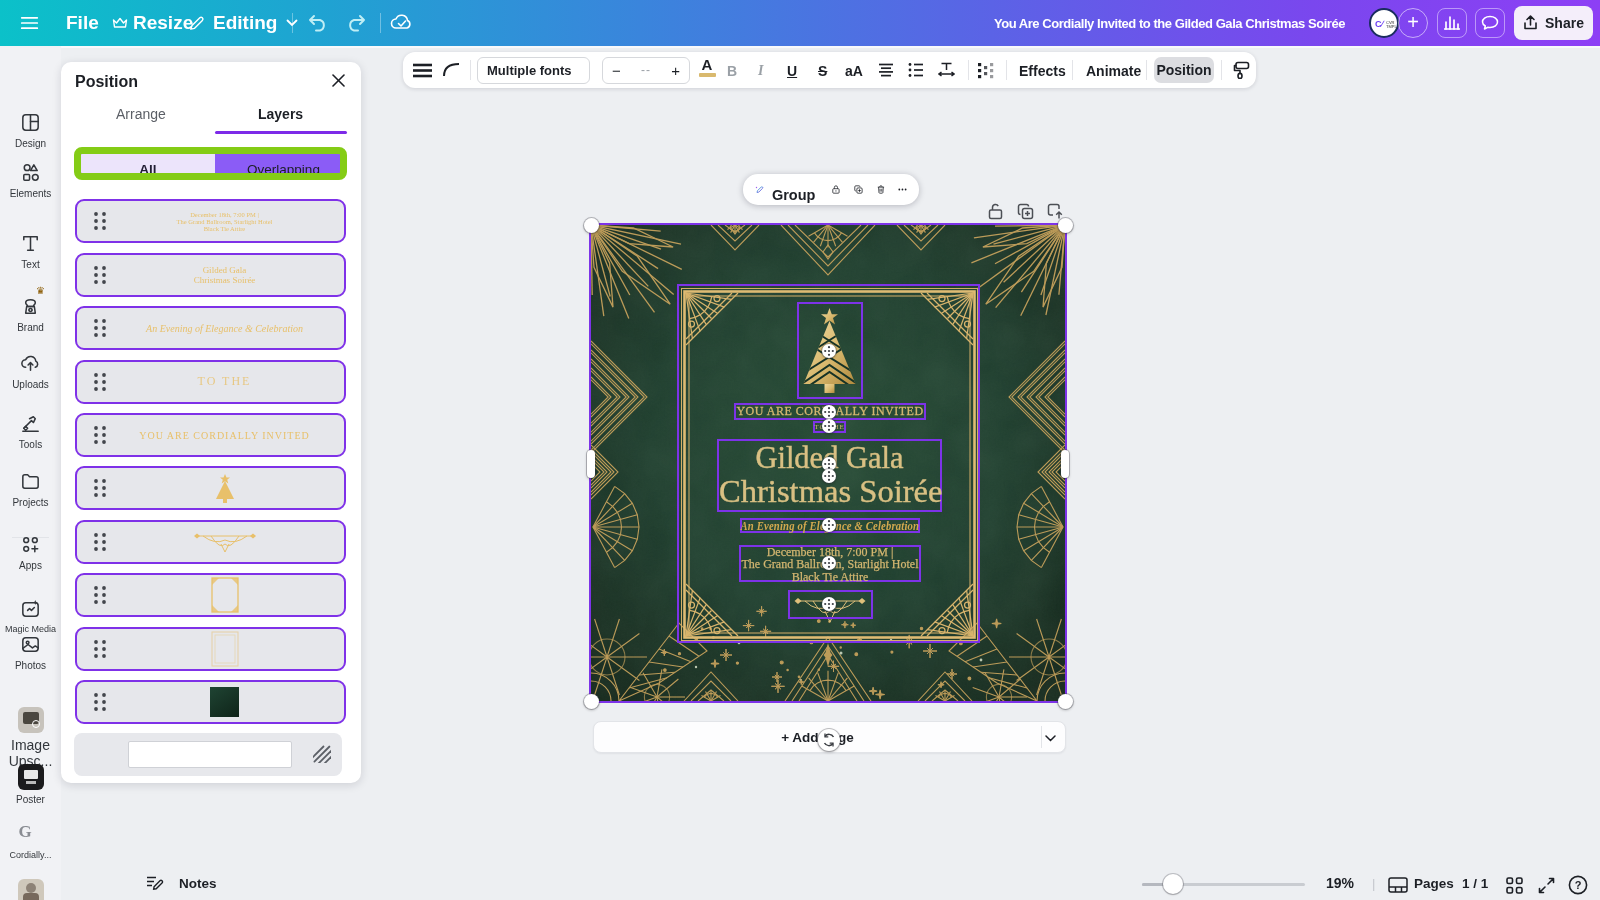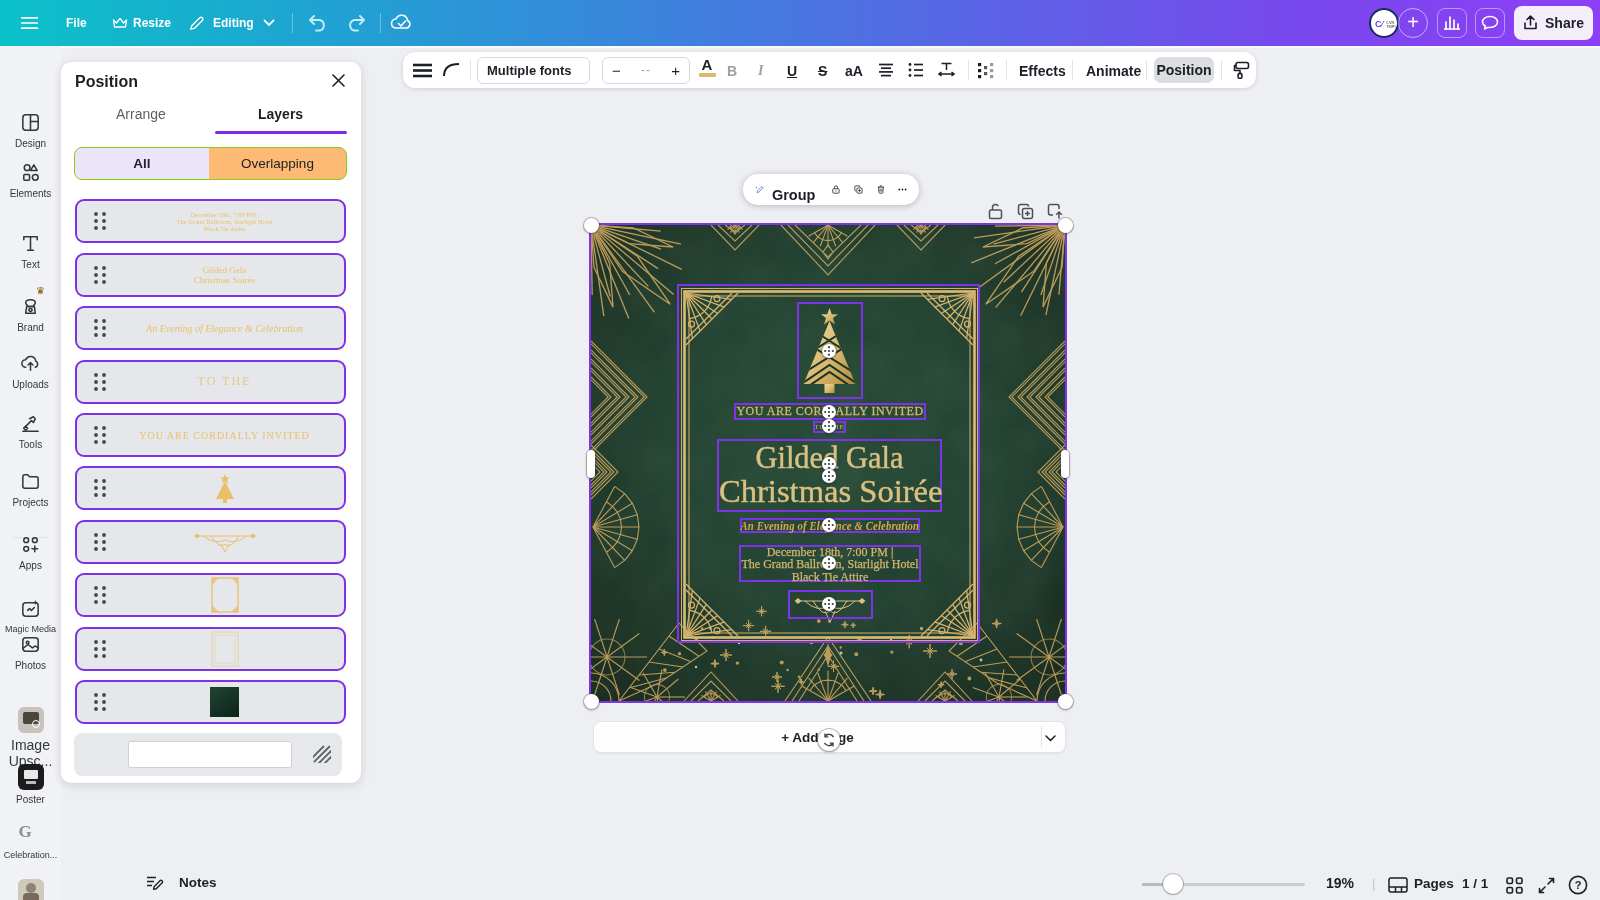--- a/index.html
+++ b/index.html
@@ -1,18 +1,18 @@
 <!DOCTYPE html>
 <html><head><meta charset="utf-8"><style>
 *{margin:0;padding:0;box-sizing:border-box}
 html,body{width:1600px;height:900px;overflow:hidden}
 body{font-family:"Liberation Sans",sans-serif;background:#edeff2;position:relative}
 .abs{position:absolute}
 #topbar{position:absolute;left:0;top:0;width:1600px;height:46px;background:linear-gradient(90deg,#0bc1c9 0%,#1fa3d2 20%,#3a85dc 40%,#5b63e6 62%,#7a47ee 82%,#8d3ff5 100%)}
-#topbar .item{position:absolute;top:0;height:46px;display:flex;align-items:center;color:#fff;font-weight:700;font-size:12px}
+#topbar .item{position:absolute;top:0;height:46px;display:flex;align-items:center;color:#fff;font-weight:700;font-size:19px}
 .tsep{position:absolute;top:13px;width:1px;height:20px;background:rgba(255,255,255,0.35)}
 #sidebar{position:absolute;left:0;top:46px;width:61px;height:854px;background:#f1f2f5}
 .sbitem{position:absolute;left:0;width:61px;text-align:center;color:#33373c}
 .sbitem svg{display:block;margin:0 auto}
 .sblabel{font-size:10px;margin-top:4px;color:#33373c}
 #toolbar{position:absolute;left:403px;top:52px;width:853px;height:36px;background:#fff;border-radius:12px;box-shadow:0 1px 4px rgba(20,20,40,0.14);display:flex;align-items:center}
 .tbsep{position:absolute;top:8px;width:1px;height:20px;background:#e3e4e8}
 .tb2{top:11px;font-size:14px;font-weight:700;color:#1c1f25;white-space:nowrap}
 #panel{position:absolute;left:61px;top:62px;width:300px;height:721px;background:#fff;border-radius:10px;box-shadow:0 2px 10px rgba(20,20,40,0.14)}
 .layeritem{position:absolute;left:14px;width:271px;height:44px;border:2px solid #7f31e8;border-radius:9px;background:#e6e7eb}
@@ -49,20 +49,21 @@
       <path d="M8 3 L4 7 L8 11 M4 7 H14 A5.5 5.5 0 0 1 14 17.5 H10" fill="none" stroke="#bfeef5" stroke-width="2" stroke-linecap="round" stroke-linejoin="round"></path>
     </svg>
   <svg class="abs" style="left:344px;top:13px" width="24" height="20" viewBox="0 0 24 20">
       <path d="M16 3 L20 7 L16 11 M20 7 H10 A5.5 5.5 0 0 0 10 17.5 H14" fill="none" stroke="#bfeef5" stroke-width="2" stroke-linecap="round" stroke-linejoin="round"></path>
     </svg>
   <div class="tsep" style="left:380px"></div>
   <svg class="abs" style="left:389px;top:12px" width="26" height="22" viewBox="0 0 26 22">
       <path d="M7 16 A4.5 4.5 0 0 1 7 7 A6 6 0 0 1 18.5 8.5 A4 4 0 0 1 18 16 Z" fill="none" stroke="#fff" stroke-width="1.6" stroke-linejoin="round"></path>
       <path d="M9.5 11.5 L12 14 L16.5 9" fill="none" stroke="#fff" stroke-width="1.6" stroke-linecap="round" stroke-linejoin="round"></path>
     </svg>
+  <div class="item" style="right:255px;font-size:13px;letter-spacing:-0.45px">You Are Cordially Invited to the Gilded Gala Christmas Soirée</div>
   <div class="abs" style="left:1369px;top:8px;width:30px;height:30px;border-radius:50%;background:#fff;border:2px solid #1a2c5e;">
       <div style="position:absolute;left:4px;top:9px;font-size:9px;font-weight:700;color:#6a3df2">C∕</div>
       <div style="position:absolute;left:15px;top:11px;font-size:4px;color:#333;line-height:4px">CVR<br>TMPL</div>
     </div>
   <div class="abs" style="left:1398px;top:8px;width:30px;height:30px;border-radius:50%;border:1.5px solid rgba(255,255,255,0.55);color:#fff;font-size:20px;font-weight:400;display:flex;align-items:center;justify-content:center;padding-bottom:2px">+</div>
   <div class="abs" style="left:1437px;top:8px;width:30px;height:30px;border-radius:8px;border:1.5px solid rgba(255,255,255,0.45)"><svg width="16" height="14" viewBox="0 0 16 14" style="margin:7px 0 0 6px">
         <g stroke="#fff" stroke-width="1.7" stroke-linecap="round">
           <line x1="2" y1="13" x2="2" y2="6"></line>
           <line x1="6" y1="13" x2="6" y2="1"></line>
           <line x1="10" y1="13" x2="10" y2="4"></line>
@@ -169,21 +170,21 @@
     </div>
     <div class="sbitem" style="top:718px">
       <div style="width:26px;height:26px;border-radius:6px;margin:0 auto;background:#1b1b1d;position:relative">
         <div style="position:absolute;left:6px;top:6px;width:14px;height:9px;background:#e8e8e8;border-radius:1px"></div>
         <div style="position:absolute;left:8px;top:17px;width:10px;height:3px;background:#bbb"></div>
       </div>
       <div class="sblabel">Poster</div>
     </div>
     <div class="sbitem" style="top:776px">
       <div style="width:24px;height:24px;margin:0 auto;color:#8a8d93;font-size:17px;font-weight:700;font-family:'Liberation Serif',serif">G⃔</div>
-      <div class="sblabel" style="font-size:9px">Celebration...</div>
+      <div class="sblabel" style="font-size:9px">Cordially...</div>
     </div>
     <div class="sbitem" style="top:833px">
       <div style="width:26px;height:26px;border-radius:6px;margin:0 auto;background:#cfc8bb;position:relative;overflow:hidden">
         <div style="position:absolute;left:8px;top:4px;width:10px;height:10px;background:#8d8276;border-radius:50%"></div>
         <div style="position:absolute;left:5px;top:14px;width:16px;height:12px;background:#77695c;border-radius:4px"></div>
       </div>
     </div>
   </div>
 
 <div id="toolbar">
@@ -1014,21 +1015,21 @@
 
 <div class="handle" style="left:818px;top:729px;width:22px;height:22px">
     <svg width="14" height="14" viewBox="0 0 14 14" style="margin:4px">
       <g fill="none" stroke="#3a3d42" stroke-width="1.5">
         <path d="M11.5 4 A5 5 0 0 0 3 3.5 M2.5 10 A5 5 0 0 0 11 10.5"></path>
         <path d="M3 0.5 V3.8 H6.3 M11 13.5 V10.2 H7.7" stroke-width="1.3"></path>
       </g>
     </svg>
   </div>
 
-<div class="abs" style="left:146px;top:875px;display:flex;align-items:flex-start">
+<div class="abs" style="left:146px;top:875px;display:flex;align-items:center">
   <svg width="18" height="16" viewBox="0 0 18 16">
       <g stroke="#1c1f25" stroke-width="1.5" fill="none">
         <path d="M1 2.5 H10 M1 6.5 H8 M1 10.5 H6"></path>
         <path d="M9 13 L15.5 6.5 A1.6 1.6 0 0 1 17.8 8.8 L11.3 15.3 L8.5 15.8 Z" transform="scale(0.9)"></path>
       </g>
     </svg>
   <span style="font-size:13.5px;font-weight:700;color:#1c1f25;margin-left:15px">Notes</span>
 </div>
 <div class="abs" style="left:1142px;top:883px;width:163px;height:3px;background:#c9ccd1;border-radius:2px"></div>
 <div class="abs" style="left:1142px;top:883px;width:30px;height:3px;background:#b5b8bf;border-radius:2px"></div>
@@ -1068,21 +1069,21 @@
   <div style="position:absolute;left:14px;top:11px;font-size:16px;font-weight:700;color:#1c1f25">Position</div>
   <svg style="position:absolute;left:271px;top:12px" width="13" height="13" viewBox="0 0 13 13">
       <g stroke="#1c1f25" stroke-width="1.6" stroke-linecap="round">
         <line x1="1" y1="1" x2="12" y2="12"></line>
         <line x1="12" y1="1" x2="1" y2="12"></line>
       </g>
     </svg>
   <div style="position:absolute;left:55px;top:44px;font-size:14px;color:#5b5f66">Arrange</div>
   <div style="position:absolute;left:197px;top:44px;font-size:14px;font-weight:700;color:#1c1f25">Layers</div>
   <div style="position:absolute;left:154px;top:69px;width:132px;height:3px;background:#7d2ae8;border-radius:2px"></div>
-  <div style="position:absolute;left:13px;top:85px;width:273px;height:33px;border:1px solid #84cc16;border-radius:8px;background:#fdba74;overflow:hidden">
+  <div style="position:absolute;left:13px;top:85px;width:273px;height:33px;border:7px solid #84cc16;border-radius:8px;background:#8b5cf6;overflow:hidden">
      <div style="position:absolute;left:0;top:0;width:134px;height:31px;background:#ece4fb;display:flex;align-items:center;justify-content:center;font-size:13.5px;font-weight:700;color:#221f35">All</div>
      <div style="position:absolute;left:134px;top:0;width:137px;height:31px;display:flex;align-items:center;justify-content:center;font-size:13.5px;color:#1c1f25">Overlapping</div>
   </div>
   <div class="layeritem" style="top:137px">
       <div class="dots"><svg width="12" height="18" viewBox="0 0 12 18">
           <g fill="#43464c">
             <circle cx="2" cy="2" r="1.9"></circle>
             <circle cx="10" cy="2" r="1.9"></circle>
             <circle cx="2" cy="9" r="1.9"></circle>
             <circle cx="10" cy="9" r="1.9"></circle>

